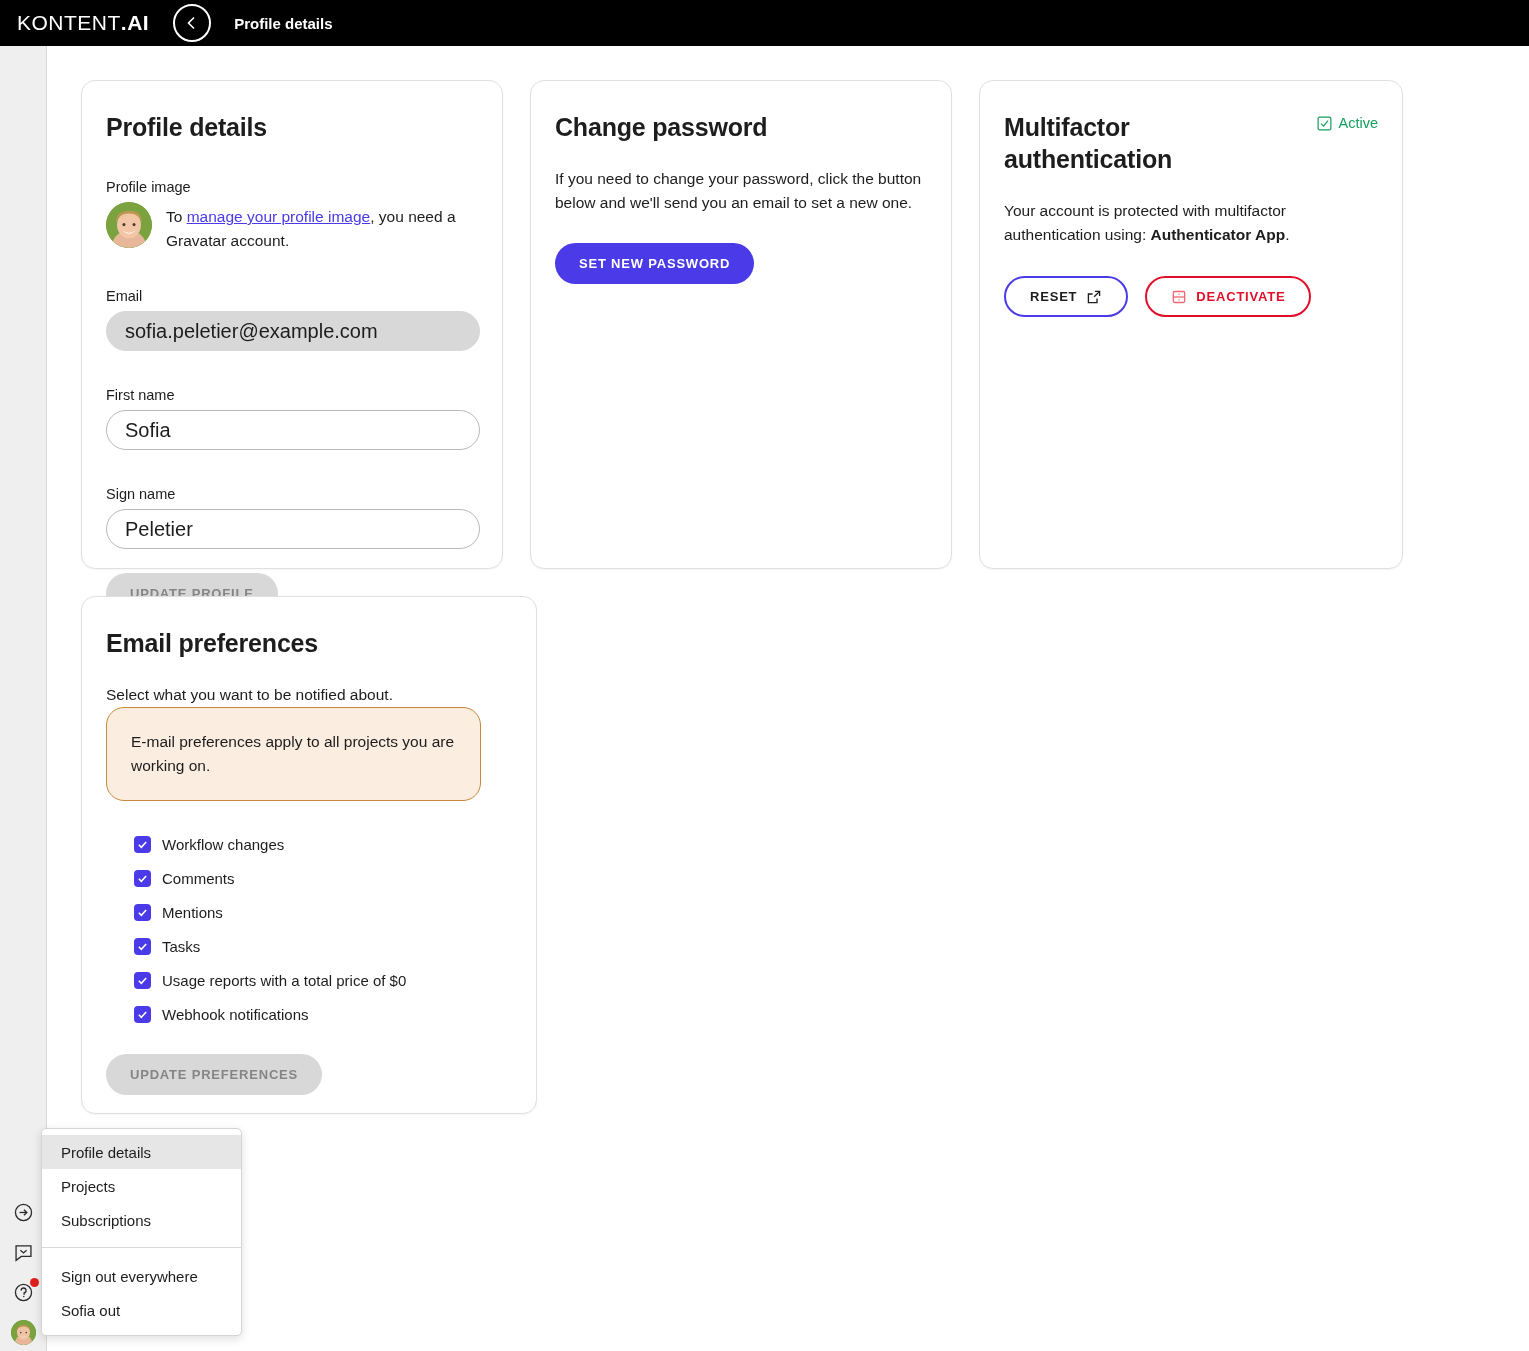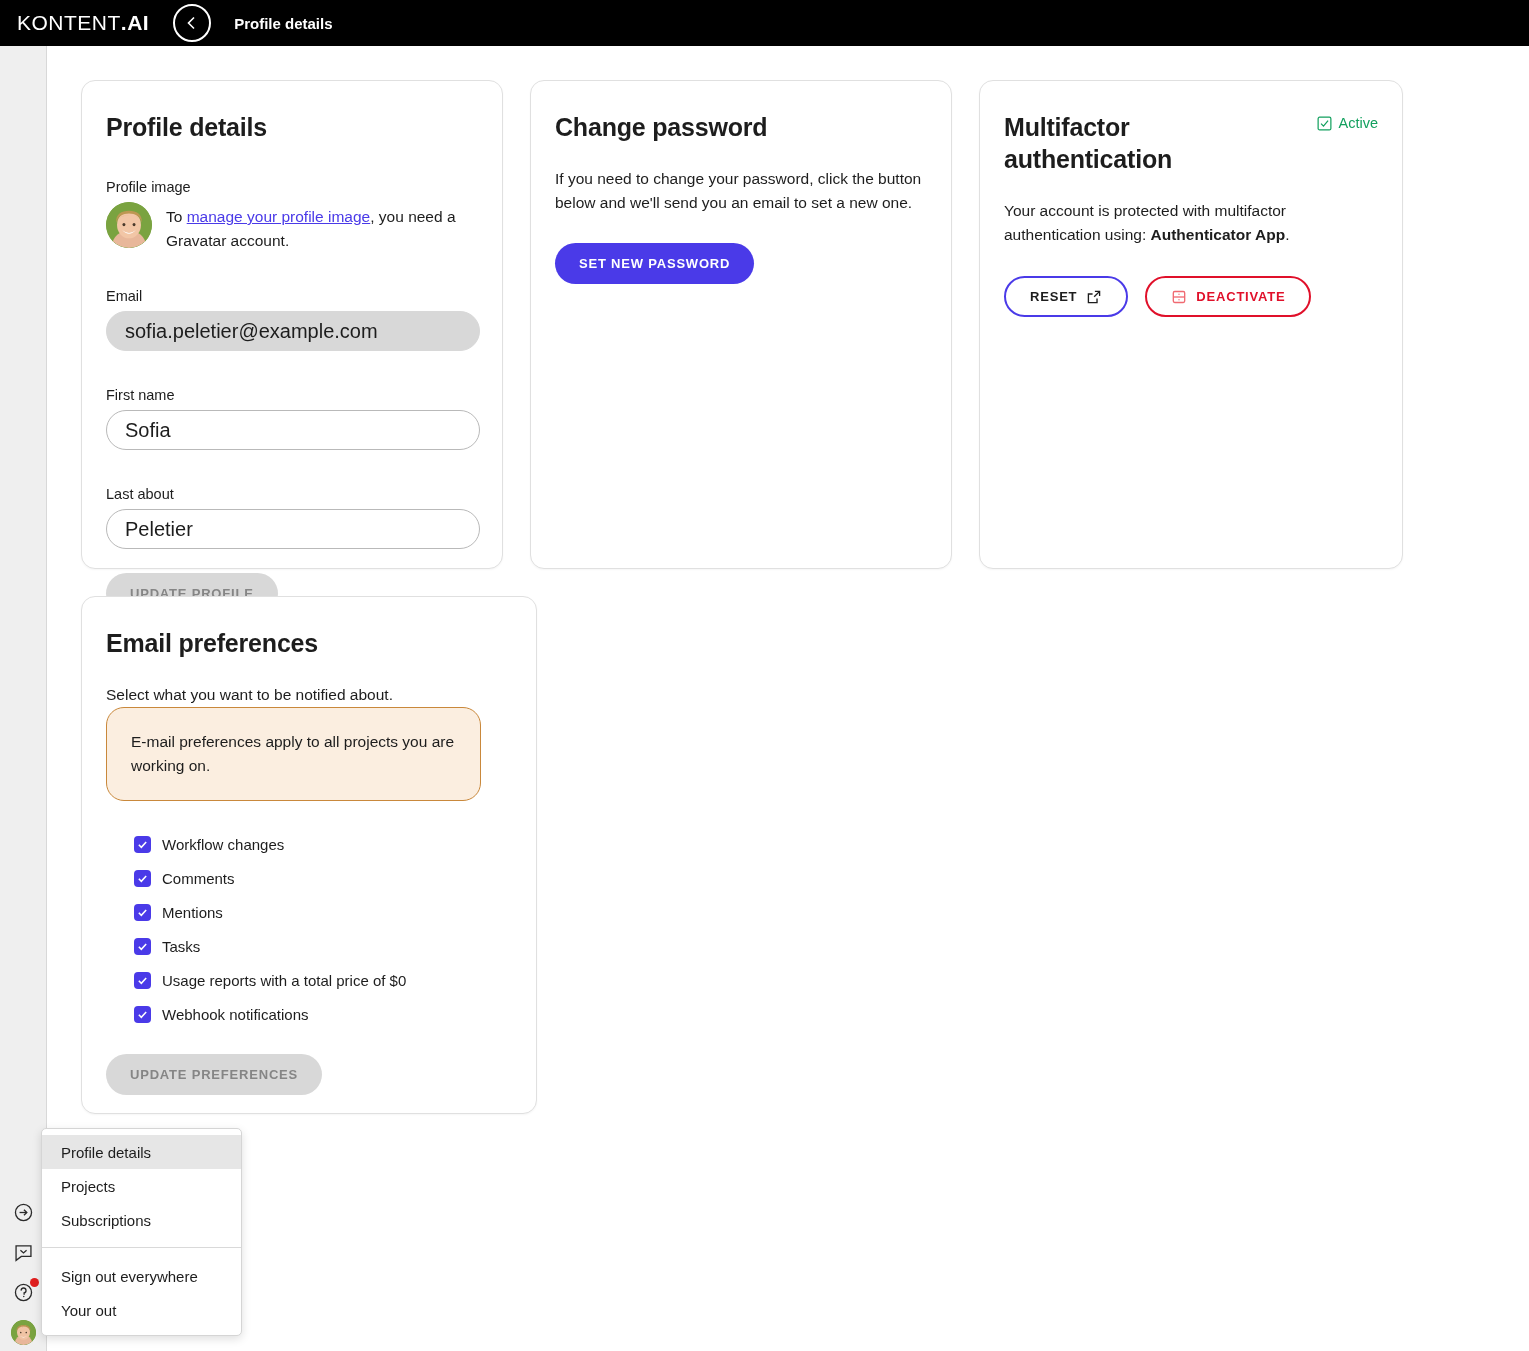--- a/index.html
+++ b/index.html
@@ -366,21 +366,21 @@
           <span>To </span><a href="#">manage your profile image</a><span>, you need a Gravatar account.</span>
         </div>
       </div>
 
       <div class="field-label">Email</div>
       <div class="inp disabled">sofia.peletier@example.com</div>
 
       <div class="field-label">First name</div>
       <div class="inp">Sofia</div>
 
-      <div class="field-label">Last about</div>
+      <div class="field-label">Sign name</div>
       <div class="inp">Peletier</div>
 
       <div style="margin-top:24px;">
         <button class="btn btn-disabled">UPDATE PROFILE</button>
       </div>
     </div>
 
     <div class="card card-password">
       <h2>Change password</h2>
       <p class="para">If you need to change your password, click the button below and we'll send you an email to set a new one.</p>
@@ -489,14 +489,14 @@
 
   </div>
 </div>
 
 <div class="menu">
   <div class="menu-item active">Profile details</div>
   <div class="menu-item">Projects</div>
   <div class="menu-item">Subscriptions</div>
   <div class="menu-sep"></div>
   <div class="menu-item">Sign out everywhere</div>
-  <div class="menu-item">Your out</div>
+  <div class="menu-item">Sofia out</div>
 </div>
 
 </body></html>

